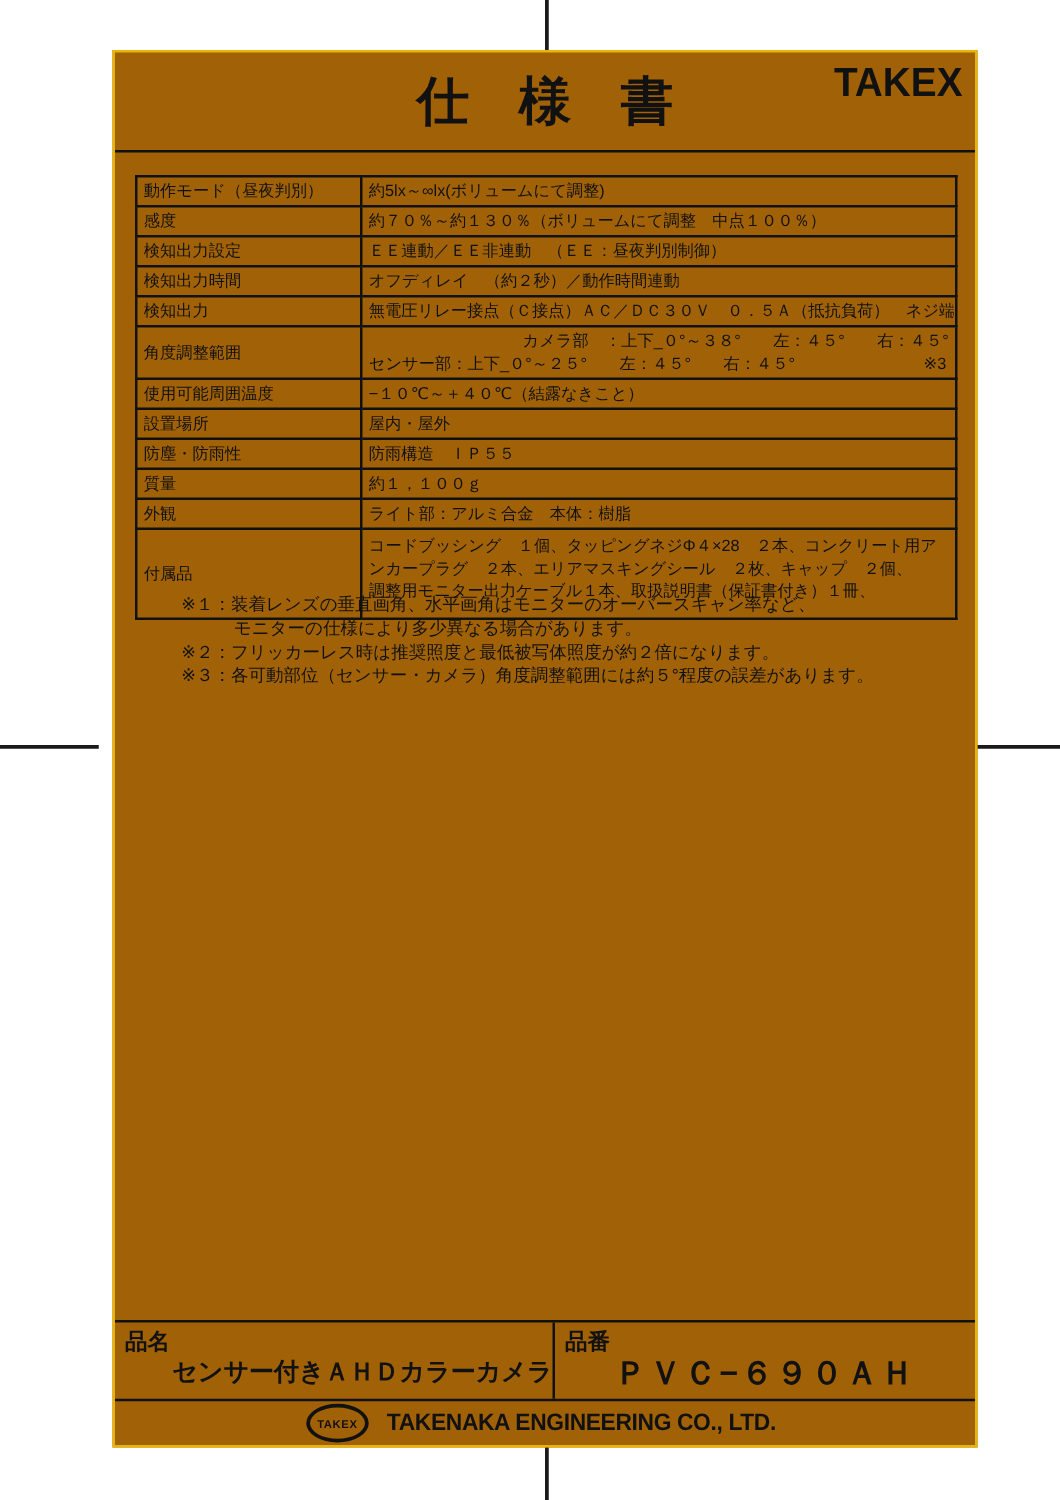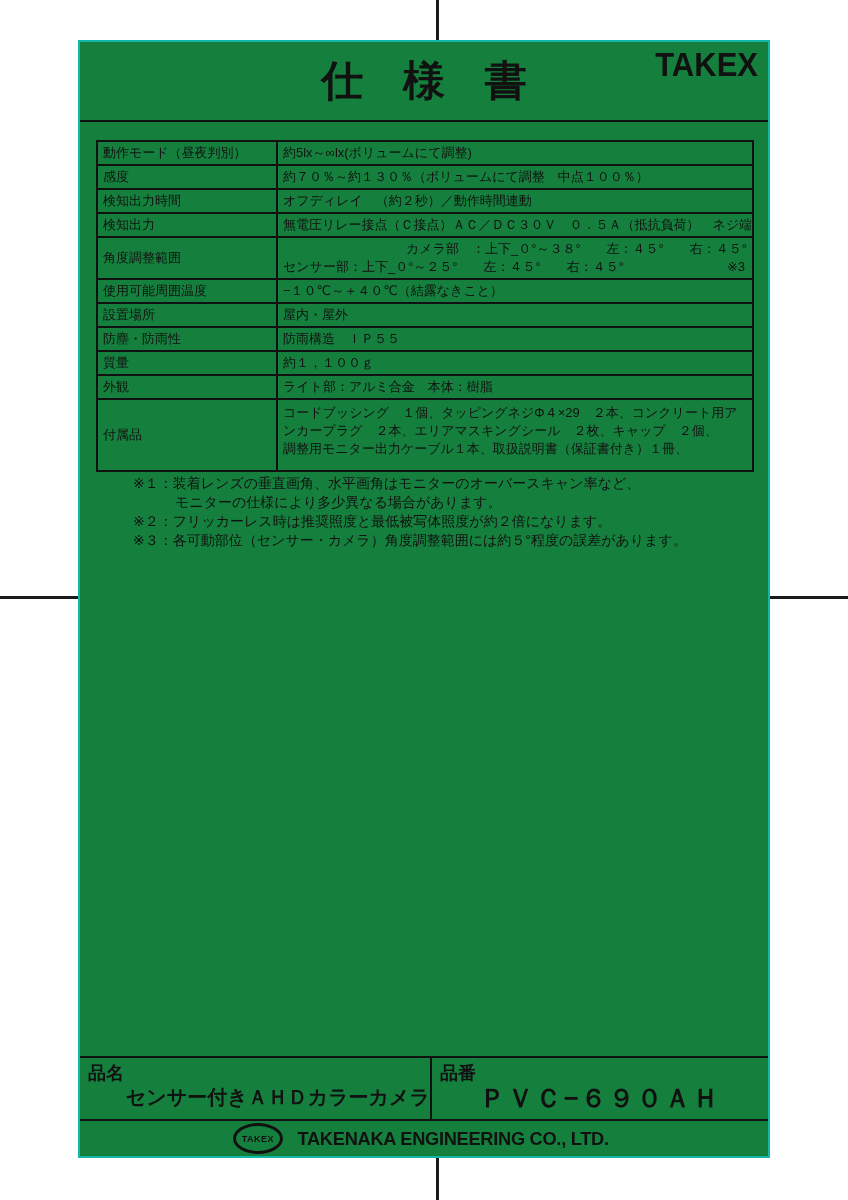--- a/index.html
+++ b/index.html
@@ -10,22 +10,22 @@
   }
   
   .mark{position:absolute;background:#1a1a1a;}
   .mark-top{left:436px;top:0;width:3px;height:41px;}
   .mark-bottom{left:436px;top:1157px;width:3px;height:43px;}
   .mark-left{left:0;top:596px;width:79px;height:3px;}
   .mark-right{left:768px;top:596px;width:80px;height:3px;}
 
   
   .frame{
-    position:absolute;left:78px;top:40px;width:688px;height:1114px;
-    border:2px solid #14b8a6;background:#15803d;
+    position:absolute;left:90px;top:40px;width:688px;height:1114px;
+    border:2px solid #eab308;background:#a16207;
   }
 
   
   .title-bar{
     position:relative;height:78px;border-bottom:2px solid #111;
     display:flex;align-items:center;justify-content:center;
   }
   .doc-title{
     font-size:42px;font-weight:bold;letter-spacing:14px;text-indent:14px;
     color:#111;
@@ -113,20 +113,24 @@
 
   <table class="spec">
     <tbody>
         <tr class="r-single">
       <td class="lbl">動作モード（昼夜判別）</td>
       <td class="val">約5lx～∞lx(ボリュームにて調整)</td>
     </tr>
     <tr class="r-single">
       <td class="lbl">感度</td>
       <td class="val">約７０％～約１３０％（ボリュームにて調整　中点１００％）</td>
+    </tr>
+    <tr class="r-single">
+      <td class="lbl">検知出力設定</td>
+      <td class="val">ＥＥ連動／ＥＥ非連動　（ＥＥ：昼夜判別制御）</td>
     </tr>
     <tr class="r-single">
       <td class="lbl">検知出力時間</td>
       <td class="val">オフディレイ　（約２秒）／動作時間連動</td>
     </tr>
     <tr class="r-single">
       <td class="lbl">検知出力</td>
       <td class="val">無電圧リレー接点（Ｃ接点）ＡＣ／ＤＣ３０Ｖ　０．５Ａ（抵抗負荷）　ネジ端子式</td>
     </tr>
     <tr class="r-double">
@@ -155,21 +159,21 @@
       <td class="lbl">質量</td>
       <td class="val">約１，１００ｇ</td>
     </tr>
     <tr class="r-single">
       <td class="lbl">外観</td>
       <td class="val">ライト部：アルミ合金　本体：樹脂</td>
     </tr>
     <tr class="r-triple">
       <td class="lbl">付属品</td>
       <td class="val">
-        <div class="vline">コードブッシング　１個、タッピングネジΦ４×29　２本、コンクリート用ア</div>
+        <div class="vline">コードブッシング　１個、タッピングネジΦ４×28　２本、コンクリート用ア</div>
         <div class="vline">ンカープラグ　２本、エリアマスキングシール　２枚、キャップ　２個、</div>
         <div class="vline">調整用モニター出力ケーブル１本、取扱説明書（保証書付き）１冊、</div>
       </td>
     </tr>
   </tbody>
     </table>
 
   <div class="notes">
     <div class="note-line">※１：装着レンズの垂直画角、水平画角はモニターのオーバースキャン率など、</div>
     <div class="note-line indent">モニターの仕様により多少異なる場合があります。</div>

